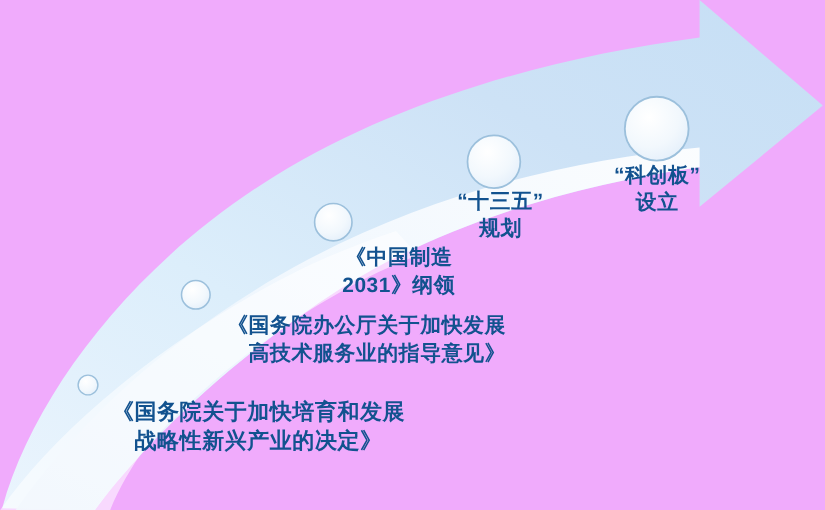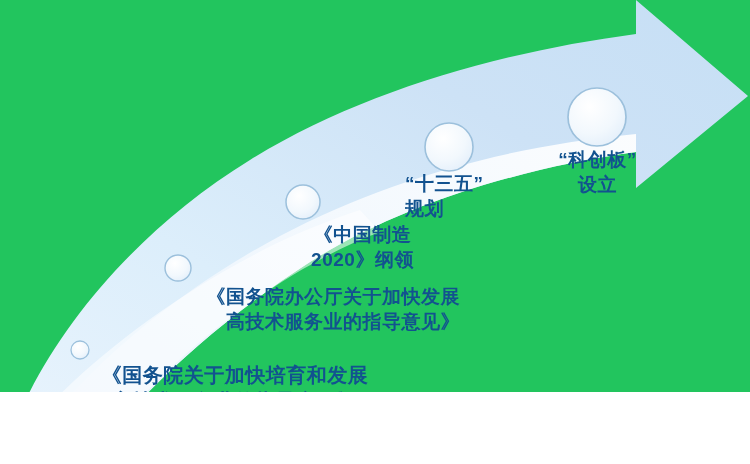--- a/index.html
+++ b/index.html
@@ -3,22 +3,22 @@
 <meta charset="utf-8">
 <style>
   html, body {
     margin: 0;
     padding: 0;
     background: #ffffff;
   }
   #stage {
     position: relative;
     width: 750px;
-    height: 392px;
-    background: #22c55e;
+    height: 464px;
+    background: #f0abfc;
     overflow: hidden;
     font-family: "Liberation Sans", "DejaVu Sans", sans-serif;
   }
   #arrow-svg {
     position: absolute;
     left: 0;
     top: 0;
     width: 750px;
     height: 464px;
   }
@@ -50,21 +50,21 @@
     top: 223px;
     width: 175px;
     font-size: 19px;
     text-align: center;
   }
   .ml-4 {           
     left: 405px;
     top: 172px;
     width: 100px;
     font-size: 19px;
-    text-align: left;
+    text-align: center;
   }
   .ml-5 {           
     left: 545px;
     top: 148px;
     width: 105px;
     font-size: 19px;
     text-align: center;
   }
 </style>
 </head>
@@ -134,21 +134,21 @@
     </g>
   </svg>
 
   <div class="milestone-label ml-5">“科创板”
 设立</div>
 
   <div class="milestone-label ml-4">“十三五”
 规划</div>
 
   <div class="milestone-label ml-3">《中国制造
-2020》纲领</div>
+2031》纲领</div>
 
   <div class="milestone-label ml-2">《国务院办公厅关于加快发展
 高技术服务业的指导意见》</div>
 
   <div class="milestone-label ml-1">《国务院关于加快培育和发展
-高技术服务业的指导意见》</div>
+战略性新兴产业的决定》</div>
 
 </div>
 
 </body></html>

